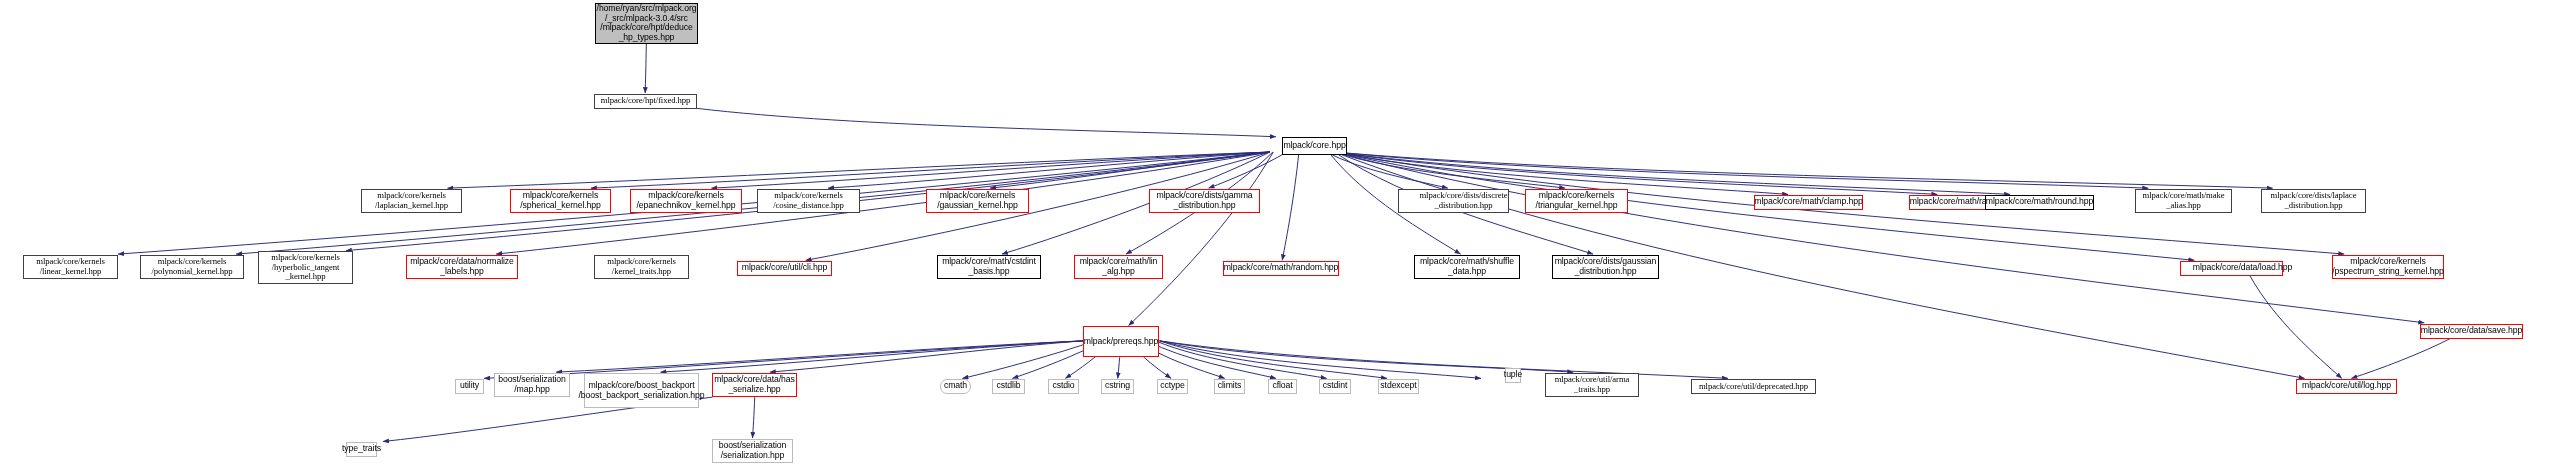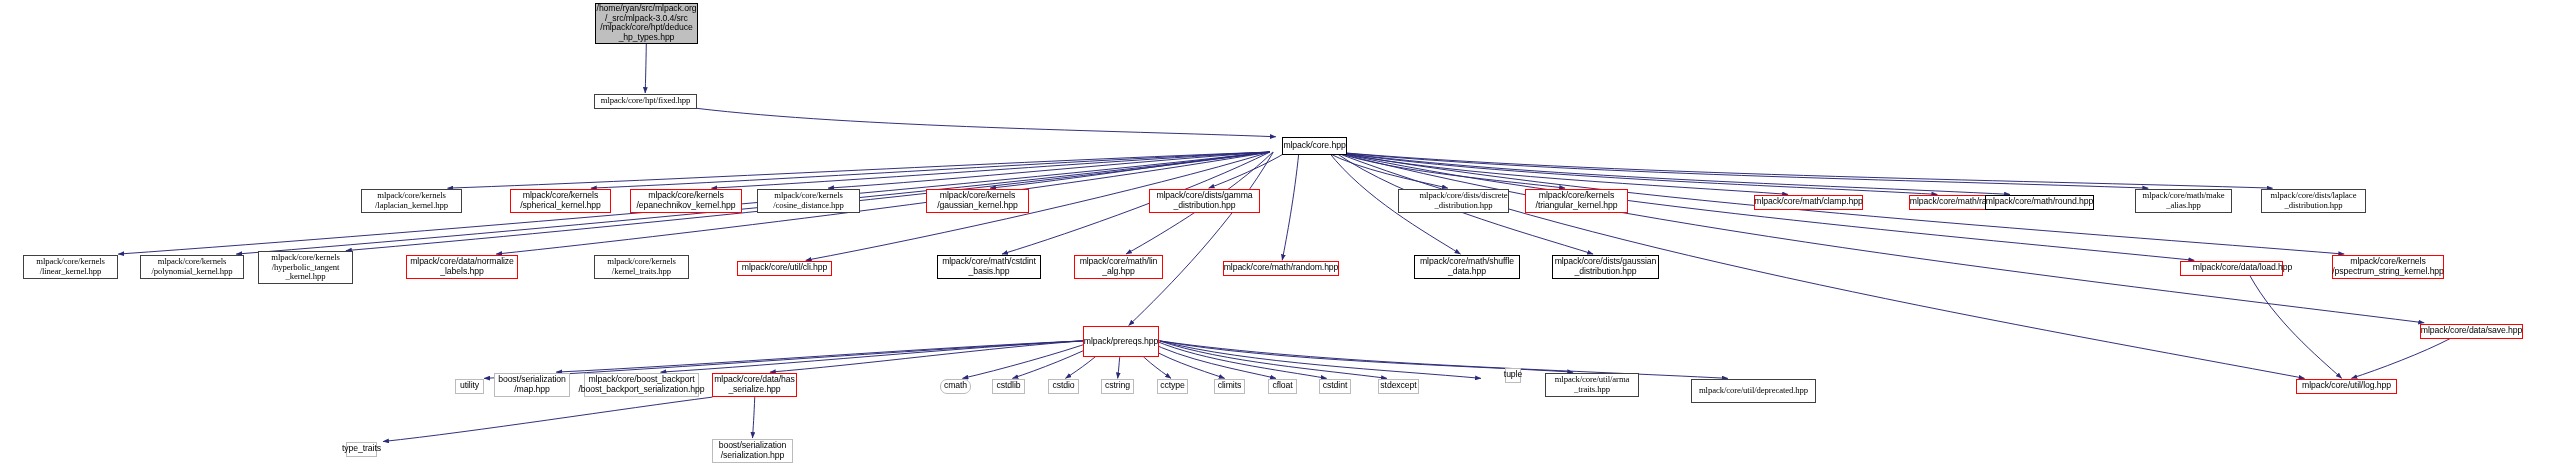--- a/index.html
+++ b/index.html
@@ -162,35 +162,35 @@
     <div class="node border-black" style="left: 1552px; top: 255px; width: 107px; height: 24px;">mlpack/core/dists/gaussian
 _distribution.hpp</div>
     <div class="node border-red" style="left: 2180px; top: 261px; width: 103px; height: 14.6px; padding-left: 22px;">mlpack/core/data/load.hpp</div>
     <div class="node border-red" style="left: 2332px; top: 255px; width: 112px; height: 24px;">mlpack/core/kernels
 /pspectrum_string_kernel.hpp</div>
     <div class="node border-red" style="left: 1083px; top: 326px; width: 76px; height: 31px;">mlpack/prereqs.hpp</div>
     <div class="node border-red" style="left: 2420px; top: 324px; width: 103px; height: 14.6px;">mlpack/core/data/save.hpp</div>
     <div class="node border-grey" style="left: 455px; top: 379px; width: 29px; height: 14.6px;">utility</div>
     <div class="node border-grey" style="left: 494px; top: 373px; width: 76px; height: 24px;">boost/serialization
 /map.hpp</div>
-    <div class="node border-grey" style="left: 584px; top: 373px; width: 115px; height: 24px;">mlpack/core/boost_backport
+    <div class="node border-grey" style="left: 584px; top: 373px; width: 115px; height: 35px;">mlpack/core/boost_backport
 /boost_backport_serialization.hpp</div>
     <div class="node border-red" style="left: 712px; top: 373px; width: 85px; height: 24px;">mlpack/core/data/has
 _serialize.hpp</div>
     <div class="node border-grey" style="left: 940px; top: 379px; width: 31px; height: 14.6px; border-radius: 7px;">cmath</div>
     <div class="node border-grey" style="left: 992px; top: 379px; width: 33px; height: 14.6px;">cstdlib</div>
     <div class="node border-grey" style="left: 1048px; top: 379px; width: 31px; height: 14.6px;">cstdio</div>
     <div class="node border-grey" style="left: 1101px; top: 379px; width: 33px; height: 14.6px;">cstring</div>
     <div class="node border-grey" style="left: 1157px; top: 379px; width: 31px; height: 14.6px;">cctype</div>
     <div class="node border-grey" style="left: 1214px; top: 379px; width: 31px; height: 14.6px;">climits</div>
     <div class="node border-grey" style="left: 1268px; top: 379px; width: 29px; height: 14.6px;">cfloat</div>
     <div class="node border-grey" style="left: 1319px; top: 379px; width: 32px; height: 14.6px;">cstdint</div>
     <div class="node border-grey" style="left: 1378px; top: 379px; width: 41px; height: 14.6px;">stdexcept</div>
     <div class="node border-grey" style="left: 1481px; top: 368px; width: 16px; height: 14.6px; margin-left: 24px;">tuple</div>
     <div class="node border-dark" style="left: 1545px; top: 373px; width: 94px; height: 24px;">mlpack/core/util/arma
 _traits.hpp</div>
-    <div class="node border-dark" style="left: 1691px; top: 379px; width: 125px; height: 24px;">mlpack/core/util/deprecated.hpp</div>
+    <div class="node border-dark" style="left: 1691px; top: 379px; width: 125px; height: 15px;">mlpack/core/util/deprecated.hpp</div>
     <div class="node border-red" style="left: 2296px; top: 379px; width: 101px; height: 14.6px;">mlpack/core/util/log.hpp</div>
     <div class="node border-grey" style="left: 712px; top: 439px; width: 81px; height: 24px;">boost/serialization
 /serialization.hpp</div>
     <div class="node border-grey" style="left: 346px; top: 442px; width: 31px; height: 14.6px;">type_traits</div>
   </div>
 
 
 </body></html>

